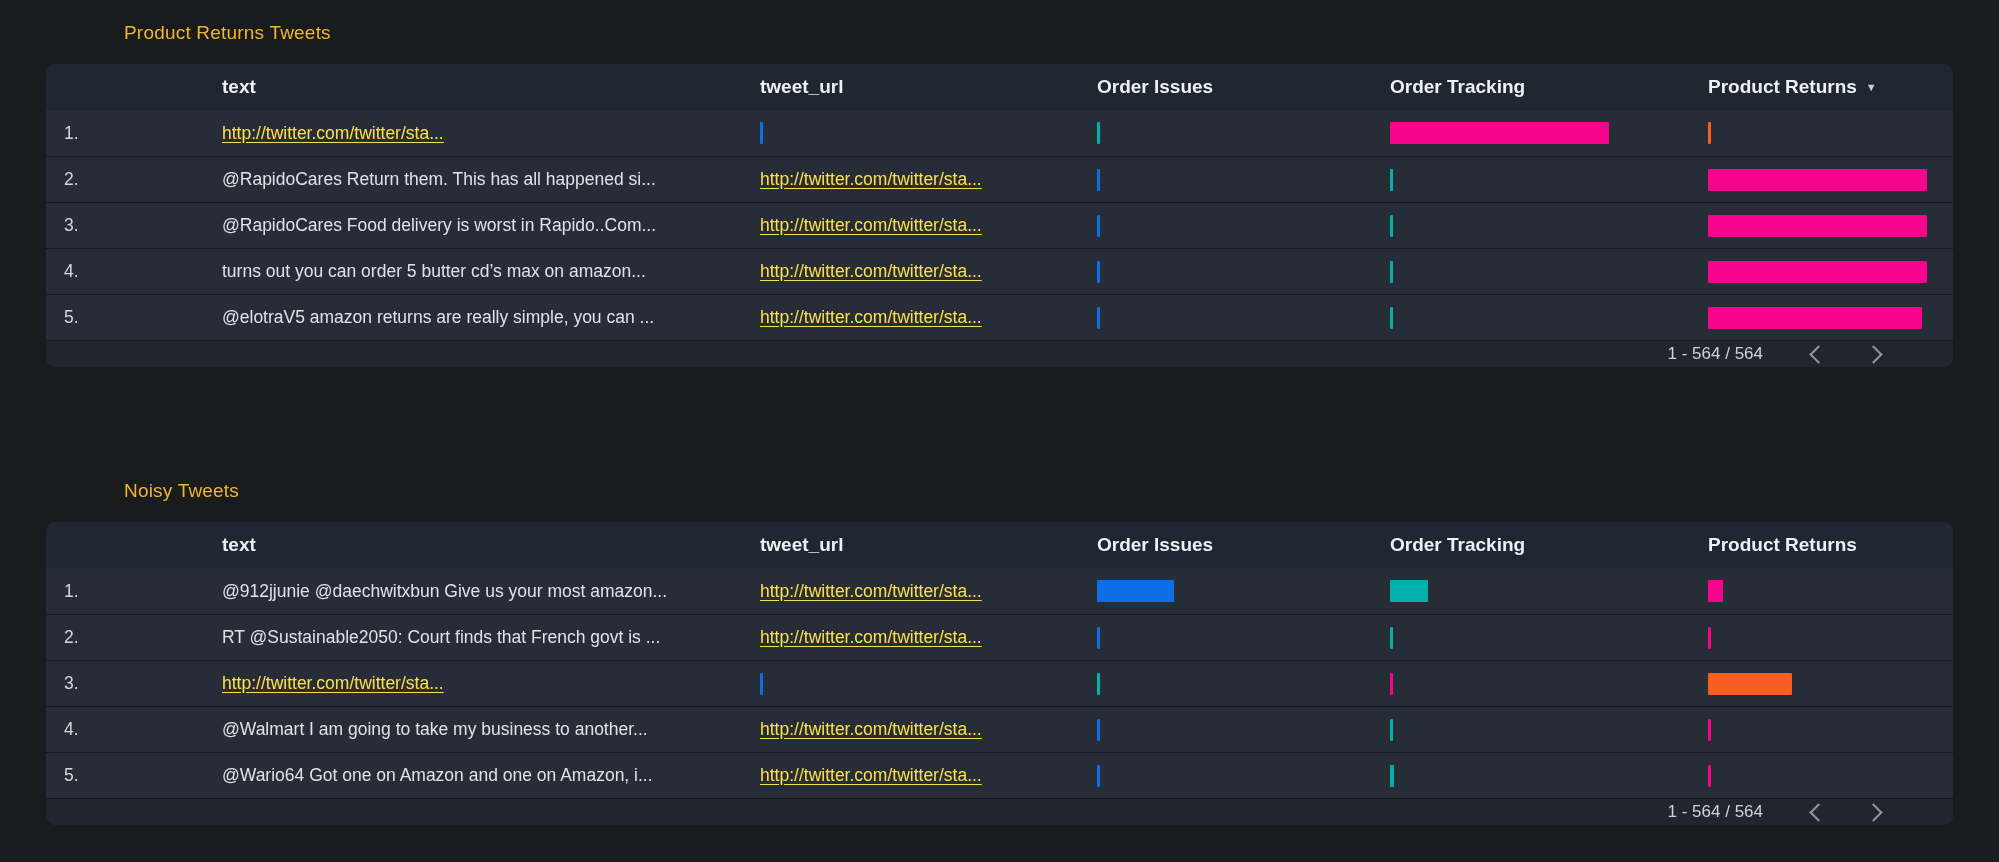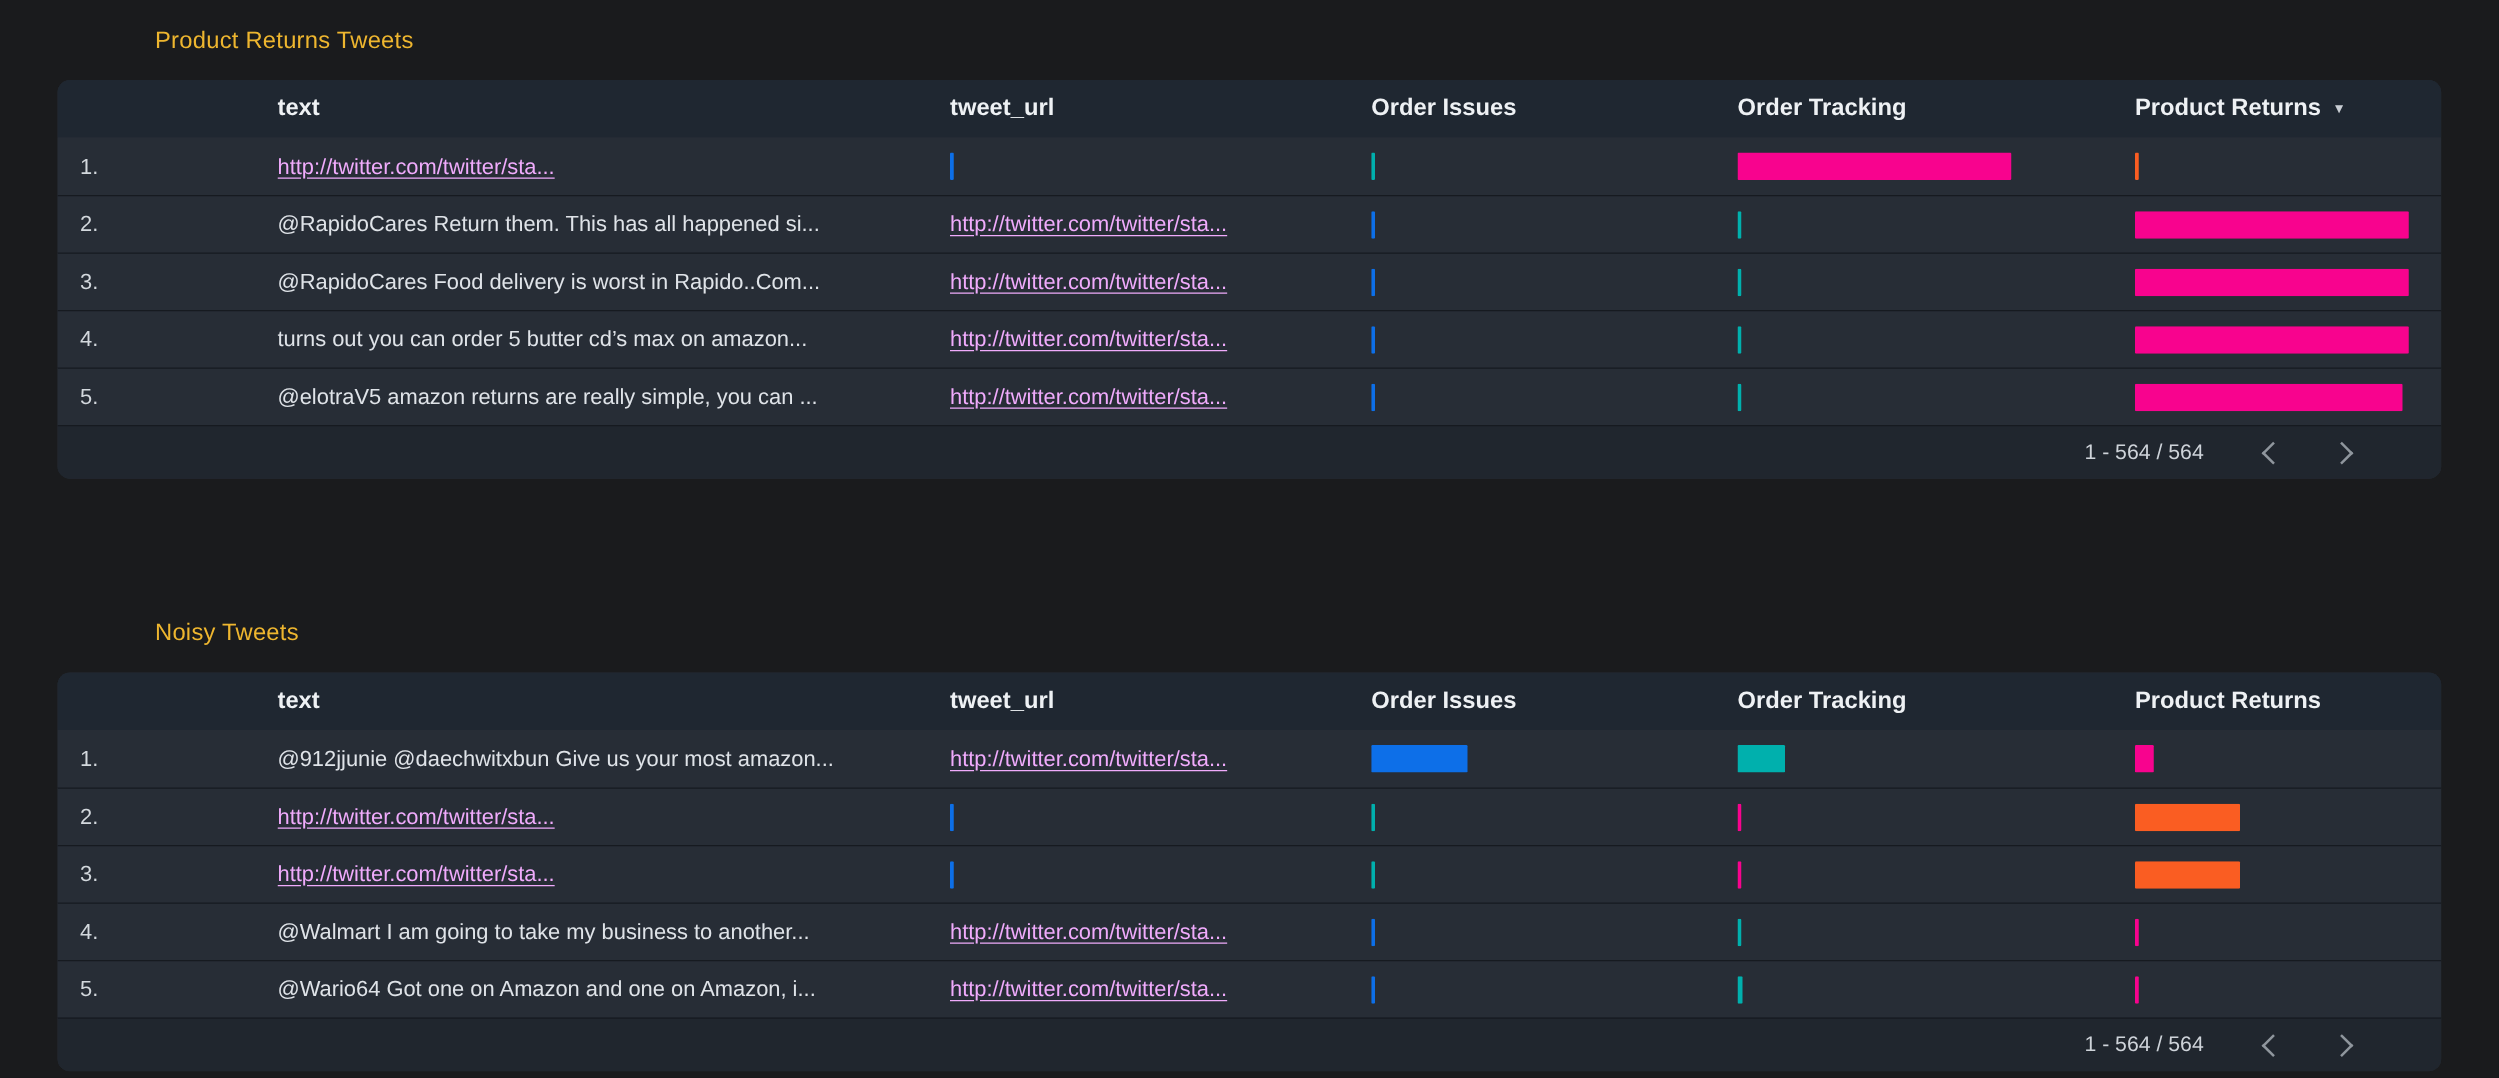--- a/index.html
+++ b/index.html
@@ -29,25 +29,25 @@
   .th {
     font-size:19px; font-weight:700; color:#eef1f4; white-space:nowrap;
     overflow:hidden; cursor:pointer;
   }
   .sort-arrow { font-size:11px; color:#c9ced4; margin-left:9px; vertical-align:2px; }
   .tr { height:46px; border-top:1px solid #161a20; background:#272d36; }
   .tbody .tr:first-child { border-top:none; }
   .td { font-size:17.5px; color:#dfe3e8; white-space:nowrap; overflow:hidden; }
   .col-index { padding-left:18px; color:#d3d8dd; }
   .stars { color:#f0ad2e; font-size:19px; letter-spacing:2px; margin-right:7px; }
-  .col-url a { color:#f0abfc; text-decoration:underline; text-underline-offset:2.5px; cursor:pointer; }
+  .col-url a { color:#fde047; text-decoration:underline; text-underline-offset:2.5px; cursor:pointer; }
   .bar-cell { display:flex; align-items:center; }
   .bar { height:22px; border-radius:1px; flex:none; }
   .tfoot {
-    height:43px; border-top:1px solid #161a20; background:#20262e;
+    height:27px; border-top:1px solid #161a20; background:#20262e;
     display:flex; align-items:center; justify-content:flex-end; padding-right:64px;
   }
   .range { font-size:17px; color:#ced3d9; }
   .chev-btn {
     width:26px; height:26px; display:inline-flex; align-items:center; justify-content:center;
     cursor:pointer;
   }
   .chev-btn.prev { margin-left:40px; }
   .chev-btn.next { margin-left:34px; }
   .chev {
@@ -197,20 +197,21 @@
             </div>
             <div class="td bar-cell col-product_returns">
               <div class="bar" style="width: 15px; background: rgb(248, 3, 142);"></div>
             </div>
             <div class="td bar-cell col-none">
               <div class="bar" style="width: 205px; background: rgb(250, 93, 34);"></div>
             </div>
           </div>
           <div class="tr">
             <div class="td col-index">2.</div>
+            <div class="td col-text">RT @Sustainable2050: Court finds that French govt is ...</div>
             <div class="td col-url"><a href="#">http://twitter.com/twitter/sta...</a></div>
             <div class="td bar-cell col-order_issues">
               <div class="bar" style="width: 3px; background: rgb(13, 111, 232);"></div>
             </div>
             <div class="td bar-cell col-order_tracking">
               <div class="bar" style="width: 3px; background: rgb(0, 176, 173);"></div>
             </div>
             <div class="td bar-cell col-product_returns">
               <div class="bar" style="width: 3px; background: rgb(248, 3, 142);"></div>
             </div>

